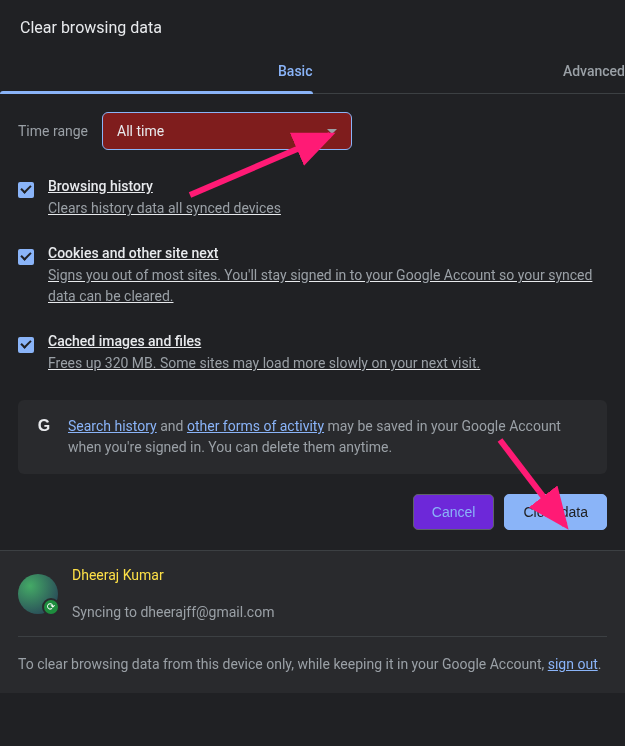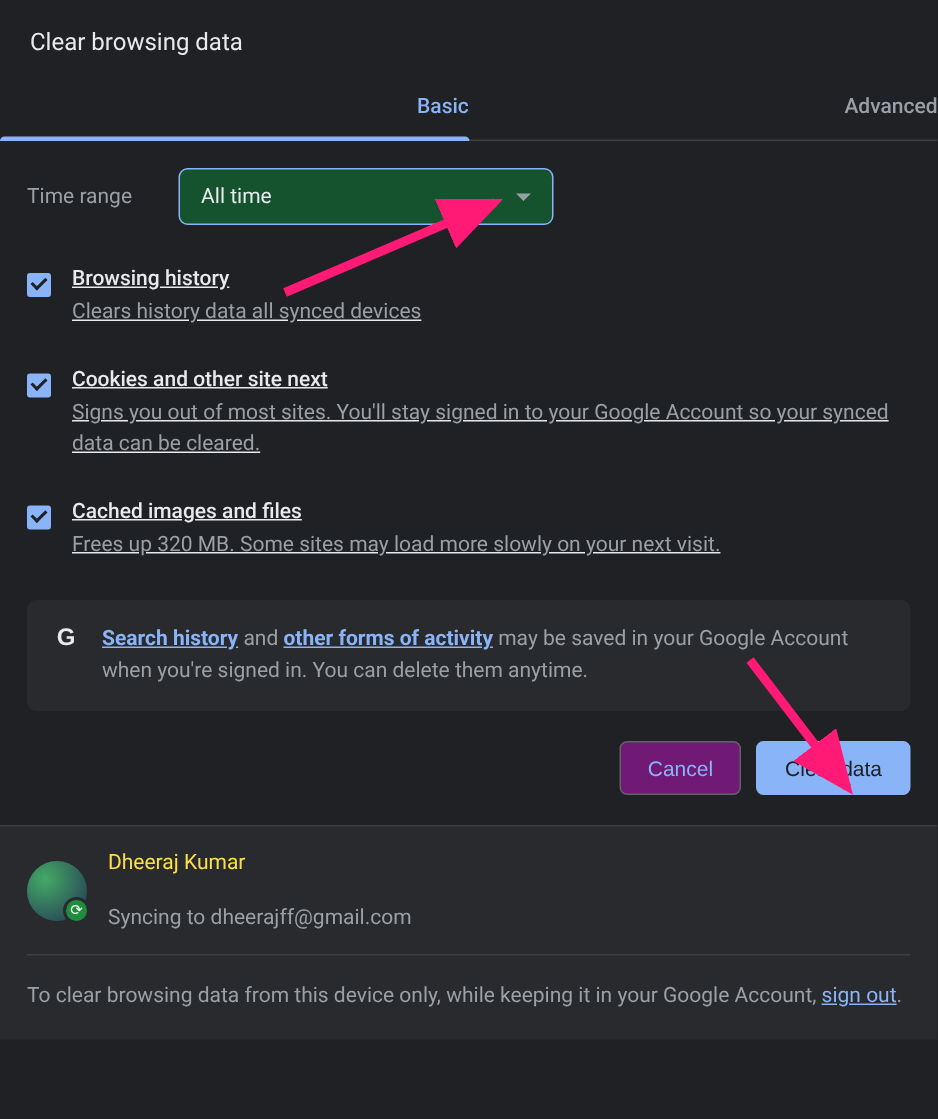--- a/index.html
+++ b/index.html
@@ -54,24 +54,23 @@
     .time-label { color: #9aa0a6; font-size: 14px; }
     .select {
       display: flex;
       align-items: center;
       justify-content: space-between;
       border: 1px solid #8ab4f8;
       border-radius: 6px;
       padding: 10px 14px;
       width: 250px;
       color: #e8eaed;
-      background: #14532d;
+      background: #7f1d1d;
       font-size: 14px;
       cursor: pointer;
-      margin-left: 17px;
     }
     .select .caret {
       width: 0; height: 0;
       border-left: 5px solid transparent;
       border-right: 5px solid transparent;
       border-top: 5px solid #9aa0a6;
     }
     .option {
       display: flex;
       gap: 14px;
@@ -113,34 +112,34 @@
     .g-icon {
       width: 20px; height: 20px;
       font-family: 'Product Sans', Arial, sans-serif;
       font-weight: bold;
       color: #e8eaed;
       font-size: 16px;
       display: flex; align-items: center; justify-content: center;
       flex-shrink: 0;
     }
     .info-text { color: #9aa0a6; font-size: 14px; line-height: 1.5; }
-    .info-text a { color: #8ab4f8; text-decoration: underline; cursor: pointer; font-weight: bold; }
+    .info-text a { color: #8ab4f8; text-decoration: underline; cursor: pointer; }
     .actions {
       display: flex;
       justify-content: flex-end;
       gap: 10px;
       padding: 0 18px 20px 18px;
     }
     .btn {
       padding: 9px 18px;
       border-radius: 5px;
       font-size: 14px;
       cursor: pointer;
       border: 1px solid #5f6368;
-      background: #701a75;
+      background: #6d28d9;
       color: #8ab4f8;
       font-weight: 500;
     }
     .btn.primary {
       background: #8ab4f8;
       color: #202124;
       border: 1px solid #8ab4f8;
     }
     .footer {
       border-top: 1px solid #3c4043;

